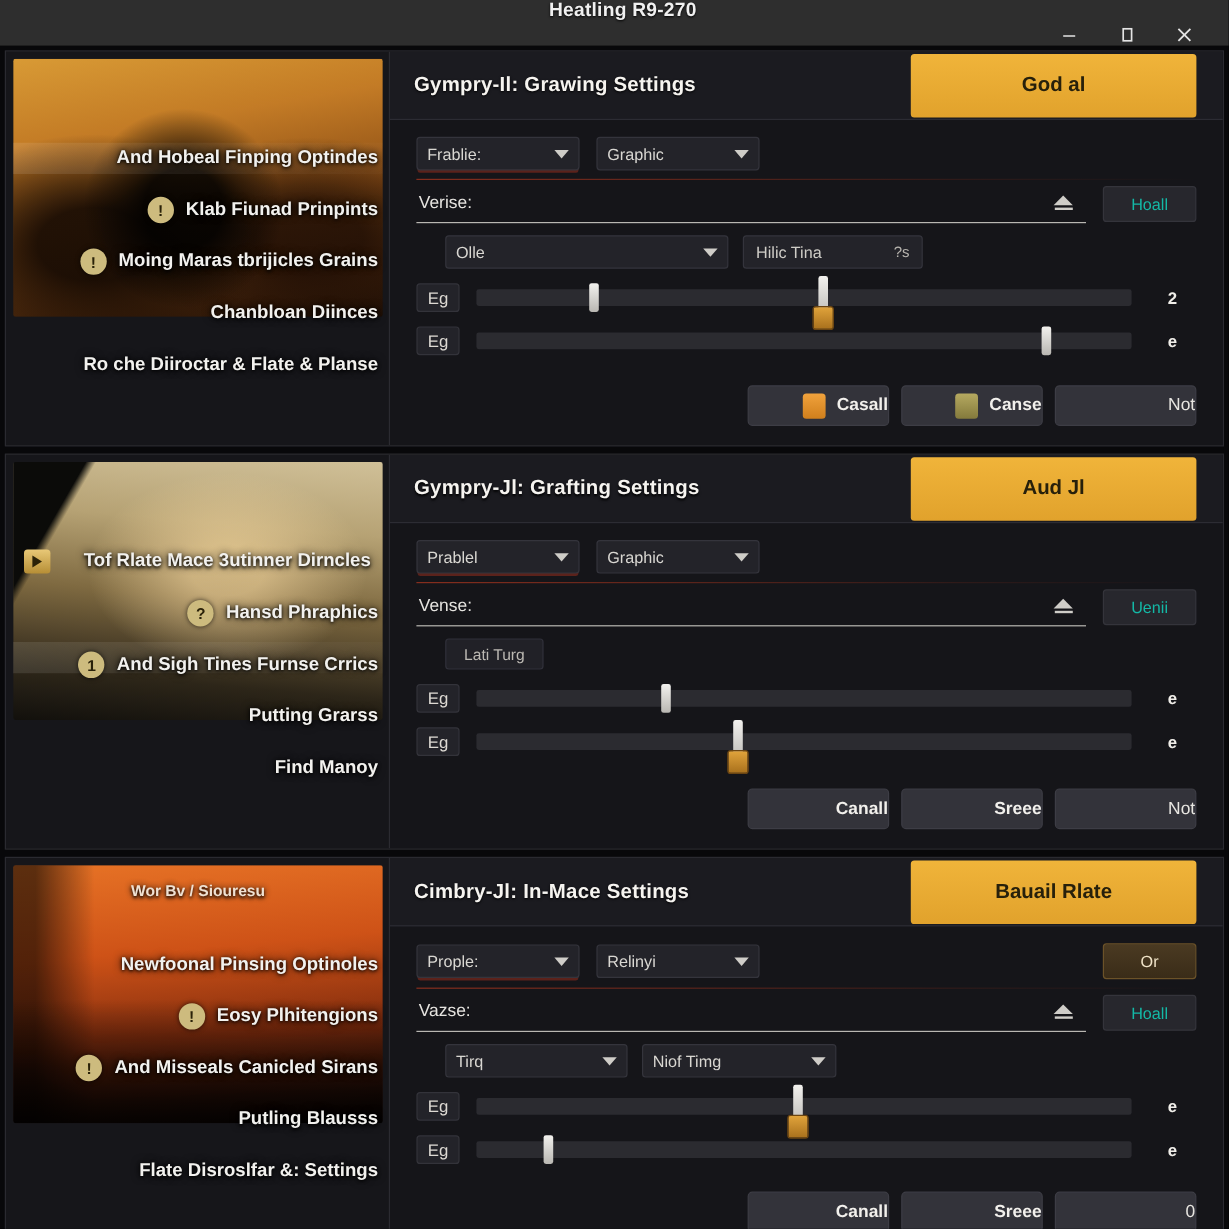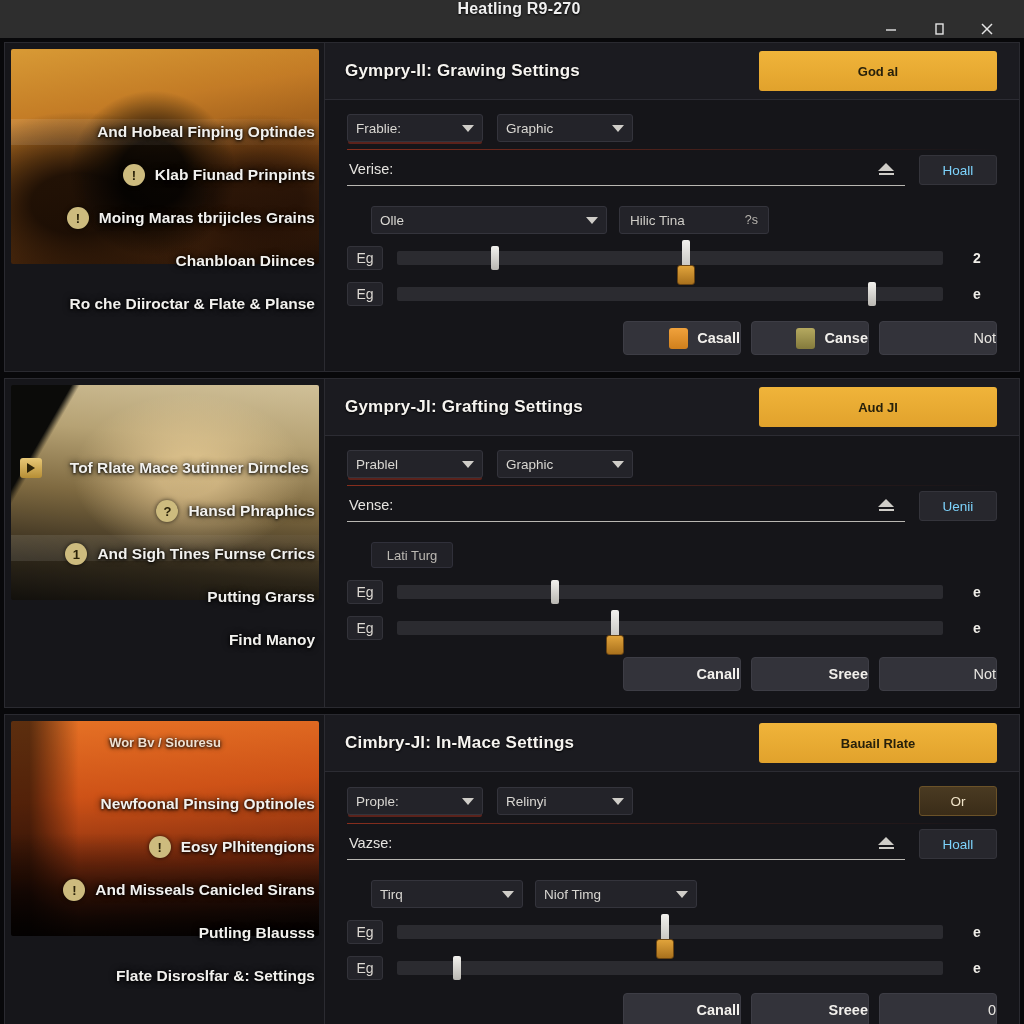--- a/index.html
+++ b/index.html
@@ -178,26 +178,26 @@
   .settings-title {
     color: #f6f4f0;
     font-size: 17px;
     font-weight: bold;
     letter-spacing: .2px;
     text-shadow: 0 1px 2px #000;
   }
   .cta {
     margin-left: auto;
     min-width: 238px;
-    height: 40px;
+    height: 53px;
     background: linear-gradient(180deg, #f0b43a, #e1a22c);
     color: #27200b;
     border: none;
     border-radius: 3px;
-    font-size: 13px;
+    font-size: 17px;
     font-weight: bold;
     font-family: inherit;
     display: flex; align-items: center; justify-content: center;
     cursor: pointer;
   }
 
   .settings-body {
     flex: 1 1 auto;
     padding: 14px 22px 10px 22px;
     display: flex; flex-direction: column;
@@ -264,33 +264,33 @@
     border-right: 8px solid transparent;
     border-bottom: 8px solid #cfcdc8;
   }
   .eject .bar { width: 15px; height: 2px; background: #cfcdc8; }
 
   .side-btn {
     width: 78px; height: 30px;
     background: #27272d;
     border: 1px solid #34343b;
     border-radius: 3px;
-    color: #7dd3fc;
+    color: #14b8a6;
     font-size: 13.5px;
     font-family: inherit;
     display: flex; align-items: center; justify-content: center;
     cursor: pointer;
   }
   .side-btn.amber {
     background: linear-gradient(180deg, #4a3a22, #3a2c18);
     border-color: #6b5228;
     color: #f0e3c8;
   }
 
-  .row-2 { margin-top: 20px; gap: 12px; padding-left: 24px; }
+  .row-2 { margin-top: 10px; gap: 12px; padding-left: 24px; }
   .select.wide { min-width: 236px; }
   .pill {
     height: 28px;
     min-width: 150px;
     background: #232329;
     border: 1px solid #34343c;
     border-radius: 3px;
     color: #cfcdc7;
     font-size: 13.5px;
     display: flex; align-items: center; justify-content: space-between;

